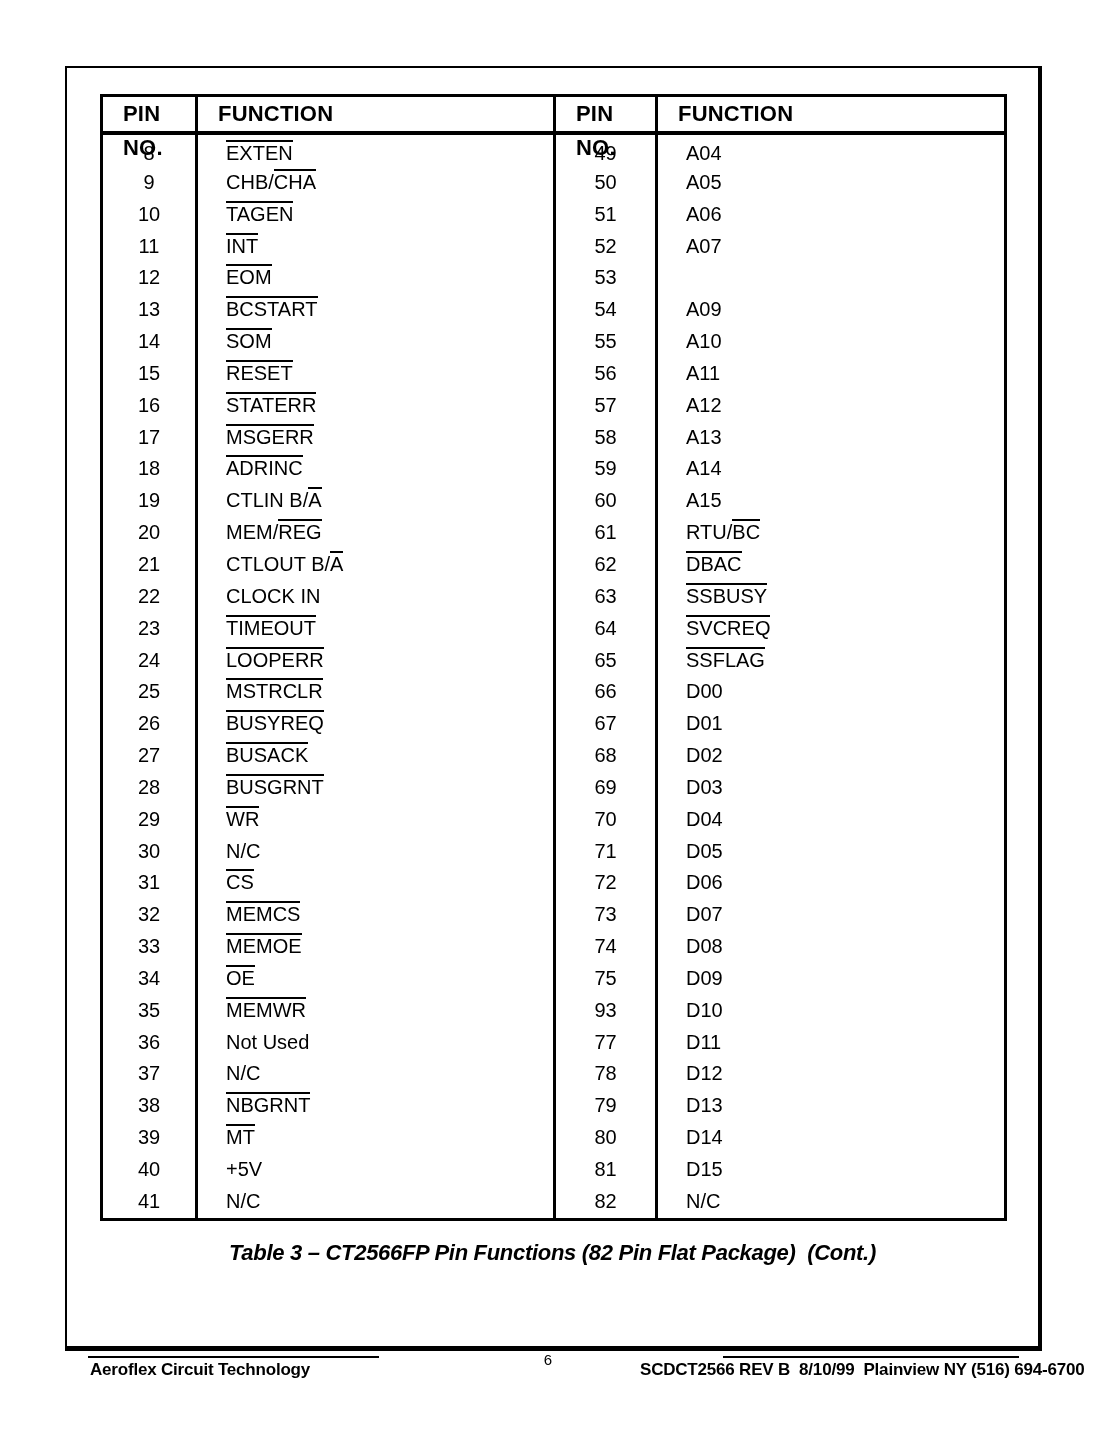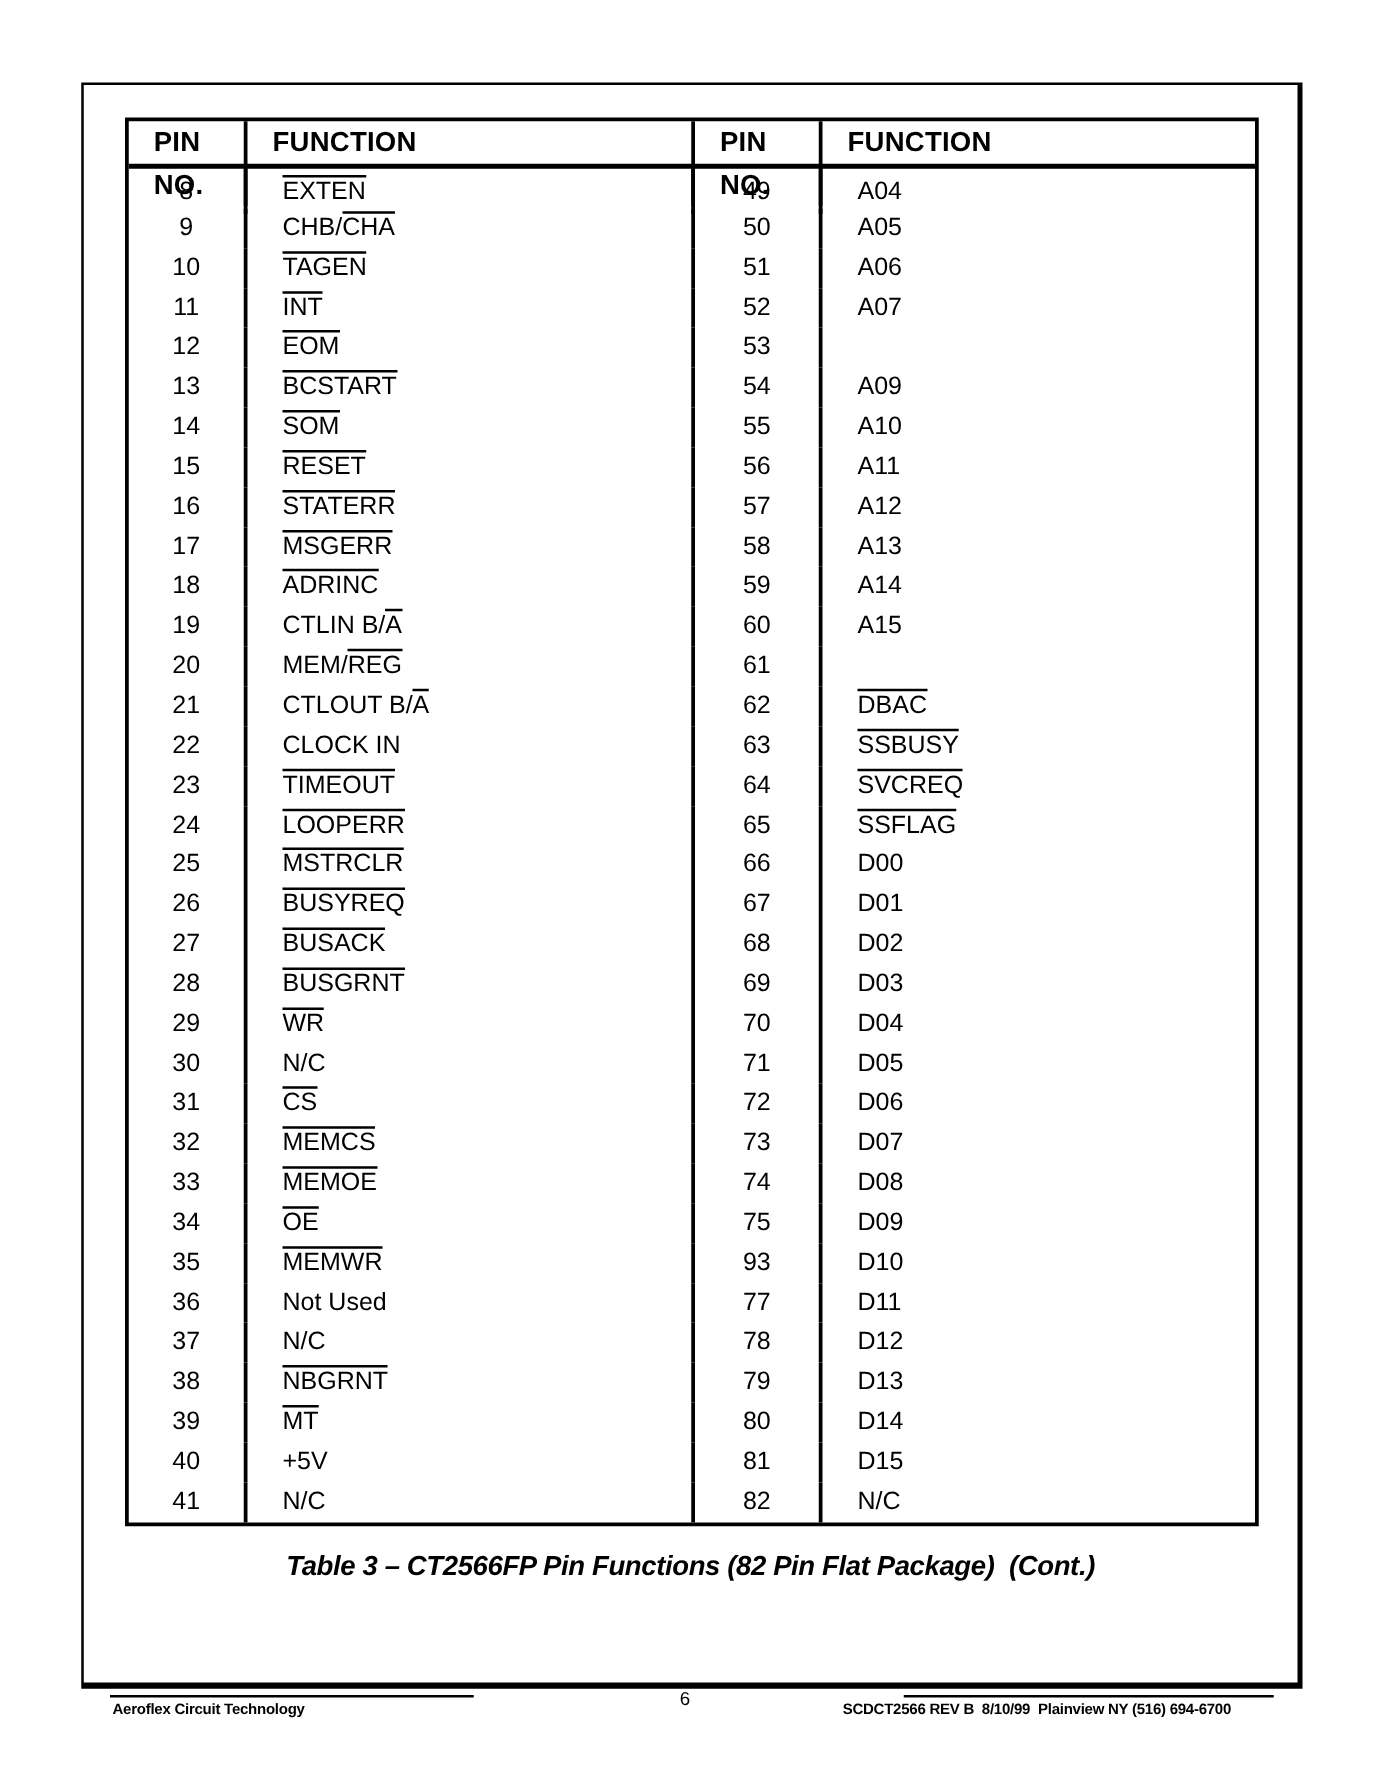--- a/index.html
+++ b/index.html
@@ -75,21 +75,21 @@
     letter-spacing:-0.3px;
     white-space:pre;
   }
 
   
   .rule { position:absolute; height:2px; background:#000; }
   .rule-left  { left:88px;  top:1356px; width:291px; }
   .rule-right { left:723px; top:1356px; width:296px; }
   .footer-text {
     position:absolute;
-    font-size:12px; font-weight:bold;
+    font-size:17px; font-weight:bold;
     letter-spacing:-0.2px;
     white-space:pre;
   }
   .footer-left-text  { left:90px; top:1360px; }
   .footer-right-text { left:640px; top:1360px; width:379px; text-align:center; }
   .footer-page {
     position:absolute; left:528px; top:1351px; width:40px;
     text-align:center; font-size:15px;
   }
 </style>
@@ -174,20 +174,21 @@
         <div class="tr">
           <div class="td pin">19</div>
           <div class="td fn"><span>CTLIN B/</span><span class="ov">A</span></div>
           <div class="td pin">60</div>
           <div class="td fn last"><span>A15</span></div>
         </div>
         <div class="tr">
           <div class="td pin">20</div>
           <div class="td fn"><span>MEM/</span><span class="ov">REG</span></div>
           <div class="td pin">61</div>
+          <div class="td fn last"><span>RTU/</span><span class="ov">BC</span></div>
         </div>
         <div class="tr">
           <div class="td pin">21</div>
           <div class="td fn"><span>CTLOUT B/</span><span class="ov">A</span></div>
           <div class="td pin">62</div>
           <div class="td fn last"><span class="ov">DBAC</span></div>
         </div>
         <div class="tr">
           <div class="td pin">22</div>
           <div class="td fn"><span>CLOCK IN</span></div>

